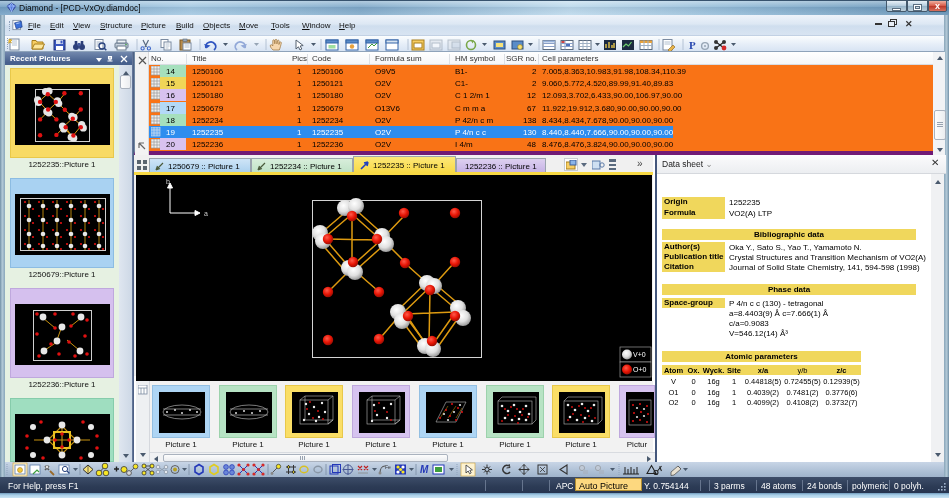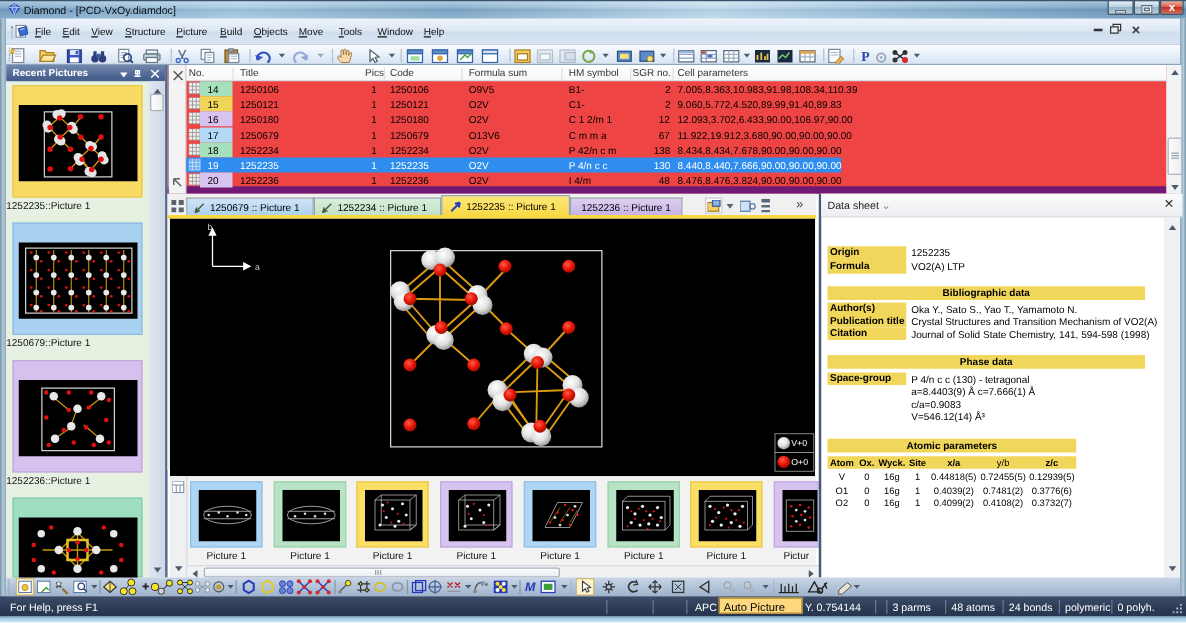--- a/index.html
+++ b/index.html
@@ -19,24 +19,24 @@
 #statusbar{left:0;top:477px;width:949px;height:16px;background:linear-gradient(180deg,#3d4d69,#2c3b55 60%,#273550);color:#fff}
 #btoolbar{left:5px;top:462px;width:939px;height:15px;background:linear-gradient(180deg,#c8d5e6,#aabdd3 70%,#9fb3cb)}
 .menuitem{top:6px;color:#111;font-size:8px}
 .menuitem u{text-decoration:underline}
 .capbtns{left:886px;top:0;width:60px;height:13px}
 
 #lpanel{left:5px;top:52px;width:127px;height:410px;background:#e6f1e2}
 #lphead{left:0;top:0;width:127px;height:13px;background:linear-gradient(180deg,#7288ad,#47608d 80%);color:#fff;font-weight:bold;font-size:8px}
 #lpscroll{left:114px;top:13px;width:13px;height:397px;background:linear-gradient(90deg,#dfe6f0,#cdd8e6)}
 .thumbframe{left:5px;width:104px;height:90px}
-.thumblabel{left:0px;width:114px;font-size:8px;color:#111}
+.thumblabel{left:0px;width:114px;text-align:center;font-size:8px;color:#111}
 .thumbimg{left:4px;top:15px;width:95px;height:61px;background:#000}
 
-#tablearea{left:134px;top:52px;width:810px;height:103px;background:#ef4444;border-left:1px solid #6e86a0;border-bottom:6px solid #701a75}
+#tablearea{left:134px;top:52px;width:810px;height:103px;background:#f97316;border-left:1px solid #6e86a0;border-bottom:4px solid #701a75}
 #tgutter{left:0;top:0;width:14px;height:103px;background:#f3f3f3;border-right:1px solid #d8d8d8}
 .trow{left:14px;width:785px;height:12px}
 .tcell{top:2px;font-size:8px;color:#000}
 .ncell{left:11px;top:0;width:26px;height:12px}
 .gicon{left:2px;top:1px;width:10px;height:10px}
 #vscroll{left:798px;top:0;width:12px;height:103px;background:#f2f3f5}
 
 #midarea{left:134px;top:155px;width:519px;height:221px;background:#f0f0f0}
 .tab{top:3px;height:15px;font-size:8px;border:1px solid #9aa4ae;border-bottom:none}
 #picture{left:2px;top:20px;width:516px;height:206px;background:#000}

